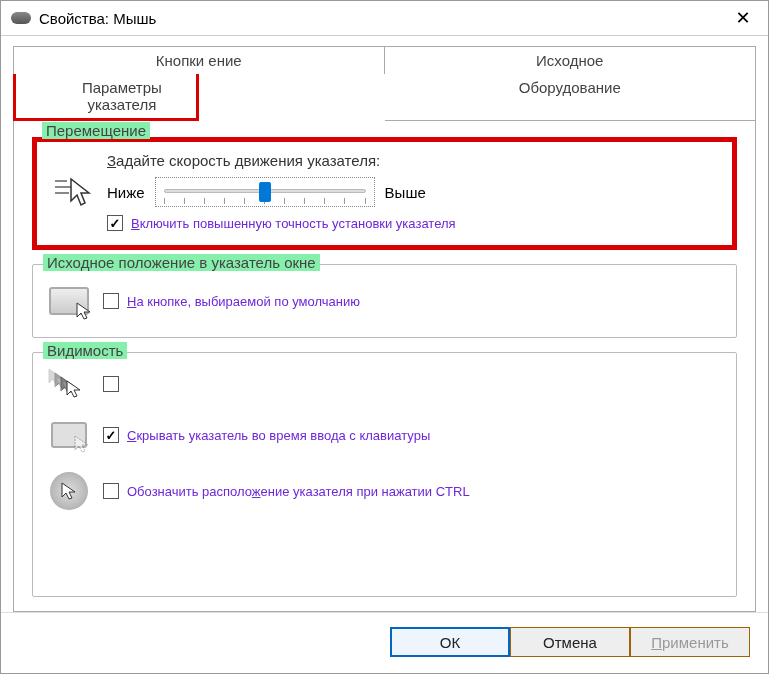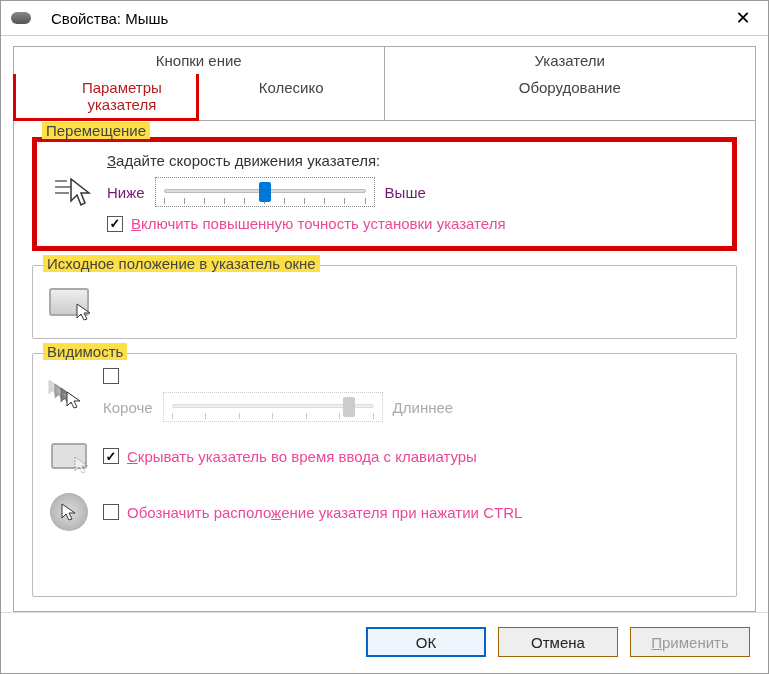--- a/index.html
+++ b/index.html
@@ -23,21 +23,21 @@
     display: flex;
     align-items: center;
     justify-content: space-between;
     padding: 6px 10px;
     background: #fff;
     border-bottom: 1px solid #ccc;
   }
   .titlebar-left {
     display: flex;
     align-items: center;
-    gap: 20px;
+    gap: 8px;
   }
   .title-icon {
     width: 20px;
     height: 12px;
     background: linear-gradient(to bottom, #888, #555);
     border-radius: 6px;
   }
   .title-text {
     font-size: 15px;
   }
@@ -74,21 +74,21 @@
   }
   .tab-top-right {
     grid-column: 3 / 5;
     border-bottom: none;
     border-left: none;
   }
   .tab-active {
     border: 3px solid #d80000;
     border-bottom: 3px solid #d80000;
     font-weight: 400;
-    color: #b91c1c;
+    color: #404040;
     position: relative;
     z-index: 2;
     padding-left: 32px;
   }
   .tab-row2 {
     border-top: none;
   }
   .tab-row2 + .tab-row2 {
     border-left: none;
   }
@@ -106,21 +106,21 @@
     border: 1px solid #bbb;
     border-radius: 2px;
     padding: 14px 14px 14px 14px;
     position: relative;
     margin-top: 6px;
   }
   .groupbox-label {
     position: absolute;
     top: -11px;
     left: 10px;
-    background: #fde047;
+    background: #86efac;
     padding: 0 4px;
     font-size: 15px;
     color: #444;
   }
   .red-outline {
     border: 5px solid #d80000;
     padding: 10px 14px 14px 14px;
     margin-top: -4px;
   }
   .row {
@@ -146,21 +146,21 @@
     font-size: 15px;
     color: #333;
   }
   .slider-row {
     display: flex;
     align-items: center;
     gap: 10px;
   }
   .slider-label {
     font-size: 15px;
-    color: #701a75;
+    color: #000000;
   }
   .slider-label.disabled {
     color: #aaa;
   }
   .slider {
     flex: 0 0 220px;
     height: 30px;
     position: relative;
     border: 1px dotted #888;
     padding: 4px 6px;
@@ -217,28 +217,27 @@
     font-size: 13px;
     line-height: 1;
     flex-shrink: 0;
   }
   .checkbox.checked::after {
     content: "✓";
     color: #000;
     font-weight: bold;
   }
   .cb-label {
-    font-size: 15px;
-    color: #ec4899;
+    font-size: 13px;
+    color: #6d28d9;
   }
   .cb-u { text-decoration: underline; }
   .btnbar {
     display: flex;
     justify-content: flex-end;
-    gap: 12px;
     padding: 14px 18px 16px 0;
     border-top: 1px solid #ddd;
     background: #fff;
   }
   .btn {
     min-width: 120px;
     height: 30px;
     border: 1px solid #a16207;
     background: #eee;
     font-size: 15px;
@@ -277,23 +276,22 @@
     <div class="titlebar-left">
       <div class="title-icon"></div>
       <div class="title-text">Свойства: Мышь</div>
     </div>
     <div class="close-btn">✕</div>
   </div>
 
   <div class="content">
     <div class="tabs">
       <div class="tab tab-top-left">Кнопки ение</div>
-      <div class="tab tab-top-right">Указатели</div>
+      <div class="tab tab-top-right">Исходное</div>
       <div class="tab tab-row2 tab-active">Параметры указателя</div>
-      <div class="tab tab-row2">Колесико</div>
       <div class="tab tab-row2" style="grid-column:3/5">Оборудование</div>
     </div>
 
     <div class="panel">
 
       <div style="position:relative;">
         <div class="groupbox-label">Перемещение</div>
       </div>
       <div class="red-outline">
         <div class="row">
@@ -340,20 +338,24 @@
 
       <div class="groupbox">
         <div class="groupbox-label">Исходное положение в указатель окне</div>
         <div class="row">
           <div class="bigicon">
             <div class="icon-window">
               <svg class="cur" width="18" height="20">
                   <path d="M2 2 L2 16 L6 12 L9 18 L12 17 L9 11 L15 11 Z" fill="#fff" stroke="#333" stroke-width="1"></path>
                 </svg>
             </div>
+          </div>
+          <div class="checkbox-row">
+            <span class="checkbox"></span>
+            <span class="cb-label"><span class="cb-u">Н</span><span id="snap-rest">а кнопке, выбираемой по умолчанию</span></span>
           </div>
         </div>
       </div>
 
       <div class="groupbox" style="flex:1;">
         <div class="groupbox-label">Видимость</div>
 
         <div class="row">
           <div class="bigicon icon-trail">
             <svg width="44" height="34">
@@ -368,37 +370,20 @@
                 </g>
               <g transform="translate(18,12)">
                   <path d="M2 2 L2 16 L6 12 L9 18 L12 17 L9 11 L15 11 Z" fill="#fff" stroke="#333"></path>
                 </g>
             </svg>
           </div>
           <div class="body">
             <div class="checkbox-row">
               <span class="checkbox"></span>
             </div>
-            <div class="slider-row">
-              <div class="slider-label disabled">Короче</div>
-              <div class="slider disabled">
-                <div class="slider-track"></div>
-                <div class="slider-ticks">
-                    <span></span>
-                    <span></span>
-                    <span></span>
-                    <span></span>
-                    <span></span>
-                    <span></span>
-                    <span></span>
-                  </div>
-                <div class="slider-thumb" style="left:calc(85% - 6px)"></div>
-              </div>
-              <div class="slider-label disabled">Длиннее</div>
-            </div>
           </div>
         </div>
 
         <div class="row" style="margin-top:12px;">
           <div class="bigicon">
             <div class="icon-window" style="width:36px;height:26px;background:#e0e0e0;">
               <svg class="cur" width="18" height="20" style="opacity:.5">
                   <path d="M2 2 L2 16 L6 12 L9 18 L12 17 L9 11 L15 11 Z" fill="#fff" stroke="#666" stroke-dasharray="2 1"></path>
                 </svg>
             </div>

